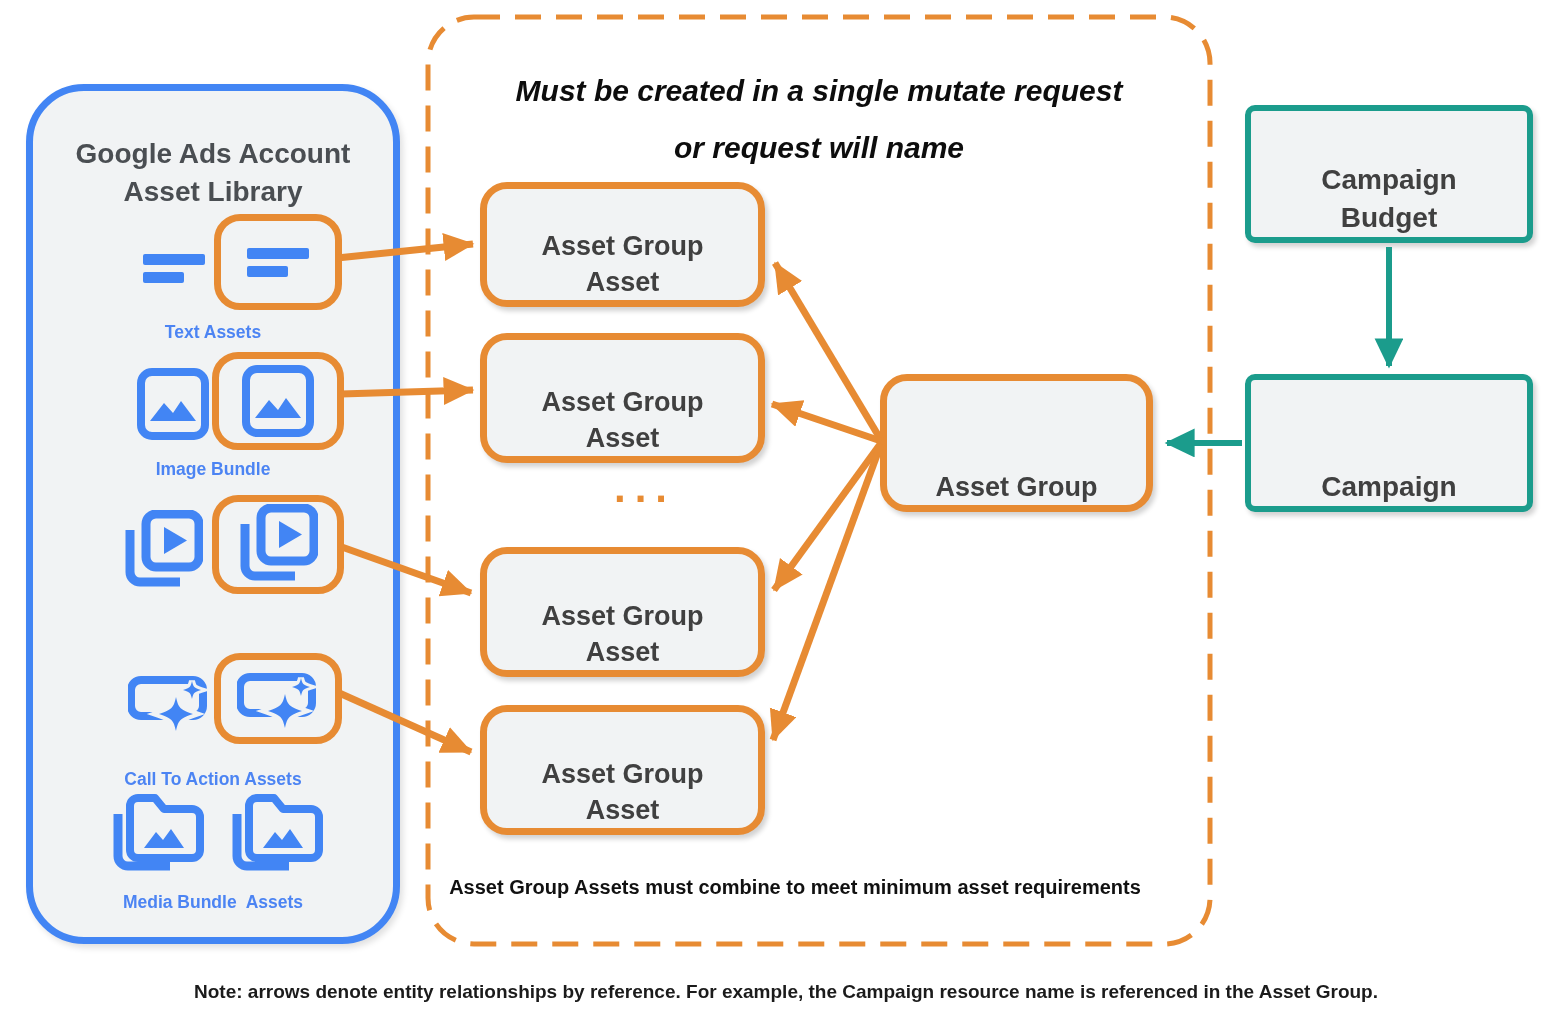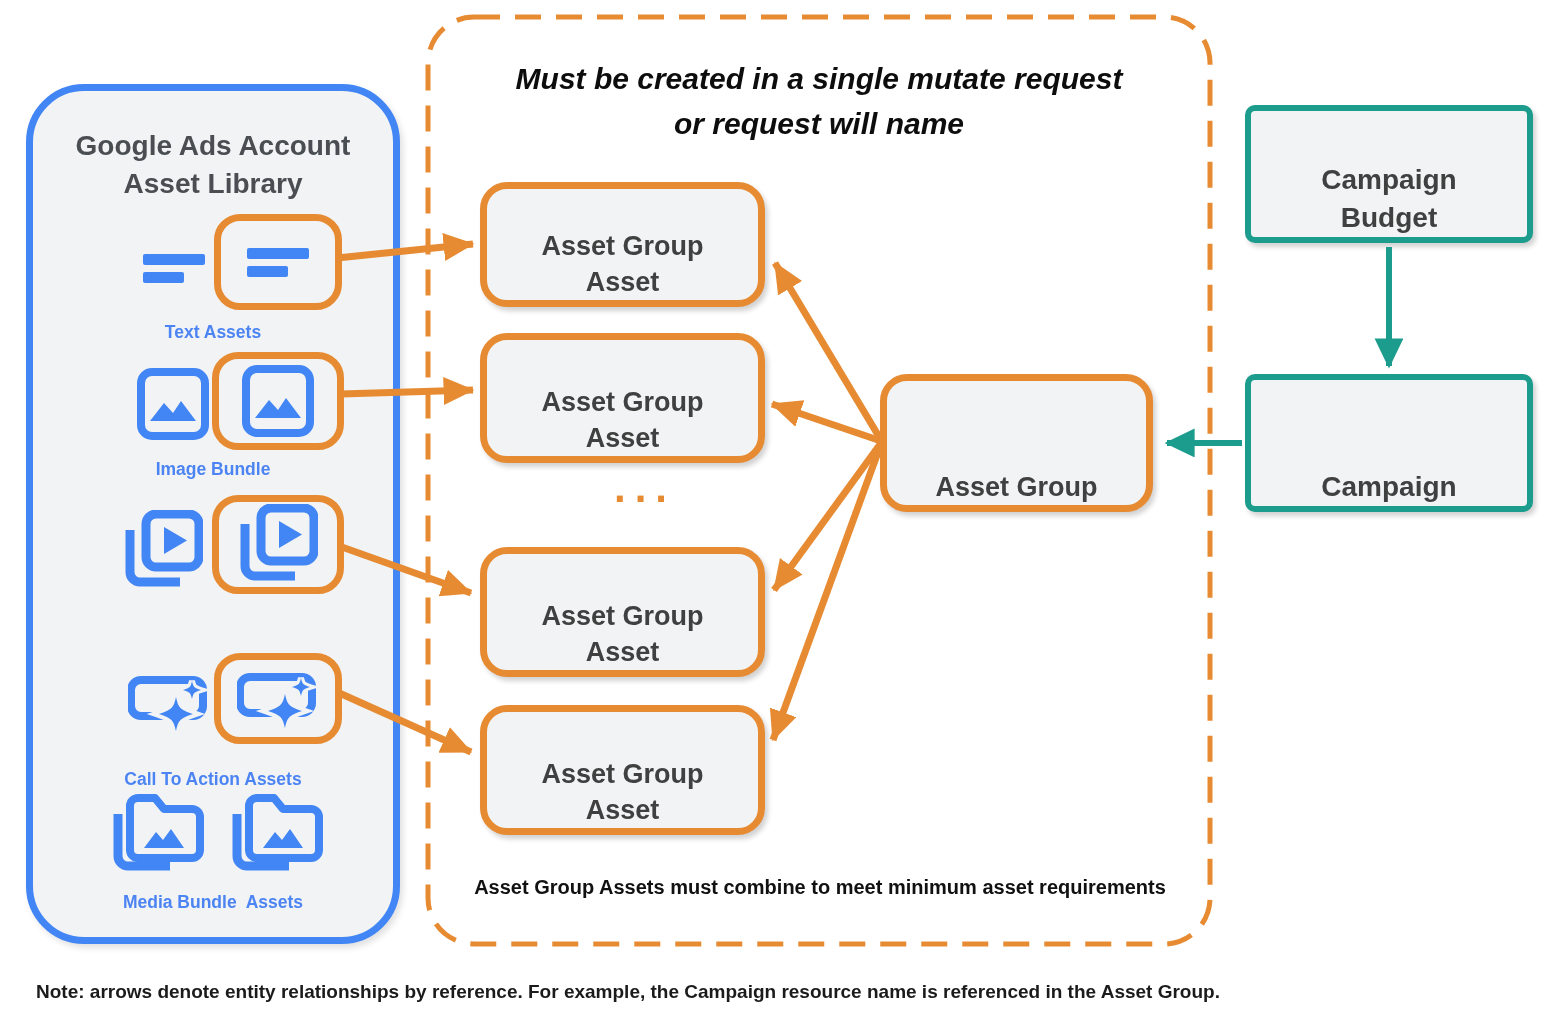--- a/index.html
+++ b/index.html
@@ -8,21 +8,21 @@
     background:#ffffff;
     font-family:"Liberation Sans", sans-serif;
   }
   
   .library{
     position:absolute; left:26px; top:84px; width:374px; height:860px;
     box-sizing:border-box; border:7px solid #4285F4; border-radius:58px;
     background:#F1F3F4; box-shadow:3px 4px 6px rgba(0,0,0,.12);
   }
   .lib-title{
-    position:absolute; left:0; right:0; top:36px; text-align:center;
+    position:absolute; left:0; right:0; top:44px; text-align:center;
     font-size:28px; font-weight:bold; color:#4A4E52; line-height:38px;
   }
   .lib-title span{display:block;}
   .lib-label{
     position:absolute; left:0; right:0; text-align:center;
     font-size:17.5px; font-weight:bold; color:#4C84F3; white-space:pre;
   }
   .sel-frame{
     position:absolute; box-sizing:border-box;
     border:7px solid #E78B33; border-radius:26px;
@@ -32,23 +32,23 @@
   
   .mutate-box{
     position:absolute; left:425px; top:14px; width:788px; height:933px;
     background:#ffffff; border-radius:48px;
   }
   .mutate-title{
     position:absolute; left:445px; top:56px; width:748px; text-align:center;
     font-size:30px; font-weight:bold; font-style:italic; color:#0d0d0d;
     line-height:45px;
   }
-  .mutate-title span{display:block;}
+  .mutate-title span{display:block;margin-top:12px;}
   .mutate-footnote{
-    position:absolute; left:450px; top:876px; width:740px; text-align:center;
+    position:absolute; left:425px; top:876px; width:740px; text-align:center;
     font-size:20px; font-weight:bold; color:#111;
   }
   .ellipsis{
     position:absolute; left:575px; top:468px; width:140px; text-align:center;
     font-size:42px; font-weight:900; color:#E78B33; letter-spacing:9px;
     line-height:40px;
   }
   
   .ebox{
     position:absolute; box-sizing:border-box; background:#F1F3F4;
@@ -62,21 +62,21 @@
   .aga1{top:182px; height:125px;}
   .aga2{top:333px; height:130px;}
   .aga3{top:547px; height:130px;}
   .aga4{top:705px; height:130px;}
   .asset-group{left:880px; top:374px; width:273px; height:138px;}
   .campaign-budget{left:1245px; top:105px; width:288px; height:138px;}
   .campaign{left:1245px; top:374px; width:288px; height:138px;}
   
   .note{
     position:absolute; left:36px; top:981px; width:1500px;
-    font-size:19px; font-weight:bold; color:#1b1b1b;
+    font-size:19px; font-weight:bold; color:#1b1b1b;text-align:center;
   }
   
   .overlay{position:absolute; left:0; top:0; width:1552px; height:1017px; pointer-events:none;}
 </style>
 </head>
 <body>
 
 <div class="page">
 
   <div class="mutate-box"></div>

